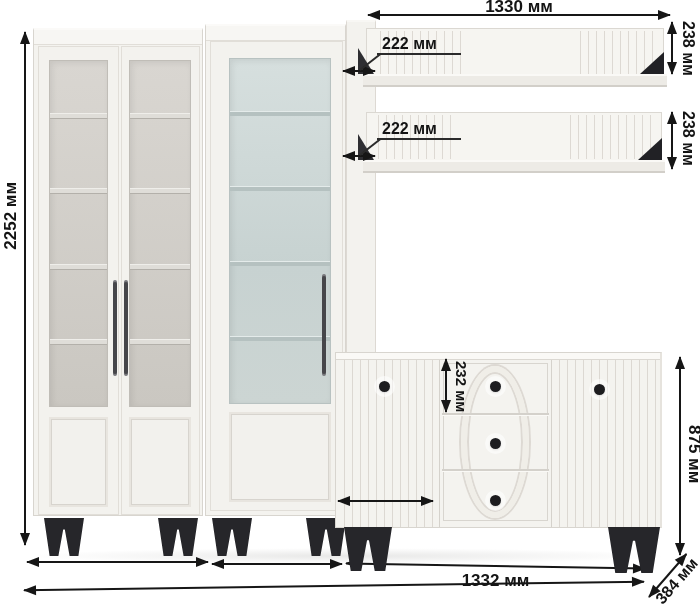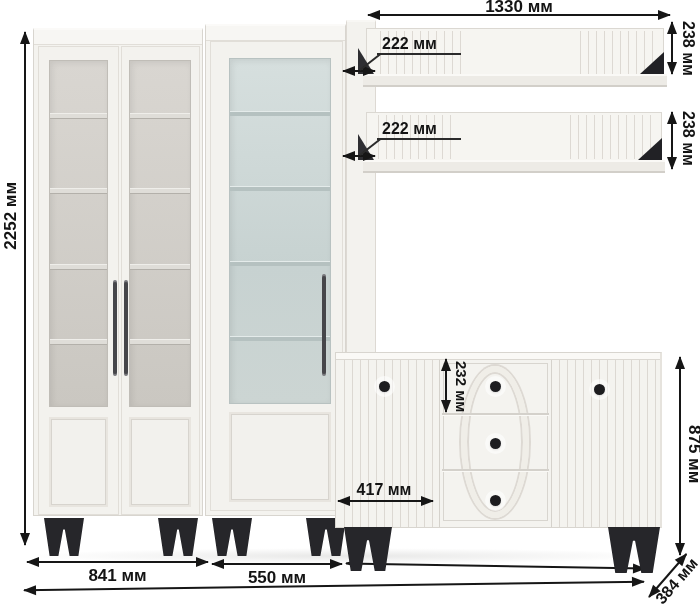--- a/index.html
+++ b/index.html
@@ -165,31 +165,29 @@
 
   <div class="dim-v" style="left:671px;top:22px;height:52px;"></div>
   <div class="dlab vdown" style="left:679px;top:21px;font-size:16px;">238 мм</div>
   <div class="dim-v" style="left:671px;top:112px;height:57px;"></div>
   <div class="dlab vdown" style="left:679px;top:111px;font-size:16px;">238 мм</div>
 
   <div class="dim-v" style="left:445px;top:359px;height:53px;z-index:6;"></div>
   <div class="dlab vdown" style="left:453px;top:361px;font-size:15px;z-index:6;">232 мм</div>
 
   <div class="dim-h" style="left:338px;top:500px;width:95px;z-index:6;"></div>
-  <div class="dlab center" style="left:334px;top:481px;width:100px;font-size:16px;z-index:6;">417 мм</div>
 
   <div class="dim-v" style="left:679px;top:357px;height:198px;"></div>
   <div class="dlab vdown" style="left:684px;top:425px;font-size:17px;">875 мм</div>
 
   <div class="dim-h" style="left:27px;top:561px;width:181px;"></div>
-  <div class="dlab center" style="left:27px;top:566px;width:181px;font-size:17px;">841 мм</div>
 
   <div class="dim-h" style="left:212px;top:563px;width:130px;"></div>
-  <div class="dlab center" style="left:212px;top:568px;width:130px;font-size:17px;">550 мм</div>
 
   <div class="dim-h" style="left:346px;top:565px;width:299px;transform:rotate(1deg);"></div>
+  <div class="dlab center" style="left:346px;top:571px;width:299px;font-size:17px;">1332 мм</div>
 
   <div class="dim-h" style="left:24px;top:585px;width:620px;transform:rotate(-0.8deg);"></div>
 
   <div class="dim-h" style="left:649px;top:596px;width:57px;transform:rotate(-49deg);transform-origin:0 50%;"></div>
   <div class="dlab" style="left:659px;top:593px;font-size:16px;transform:rotate(-49deg);transform-origin:0 50%;">384 мм</div>
 
 </div>
 
 </body></html>

